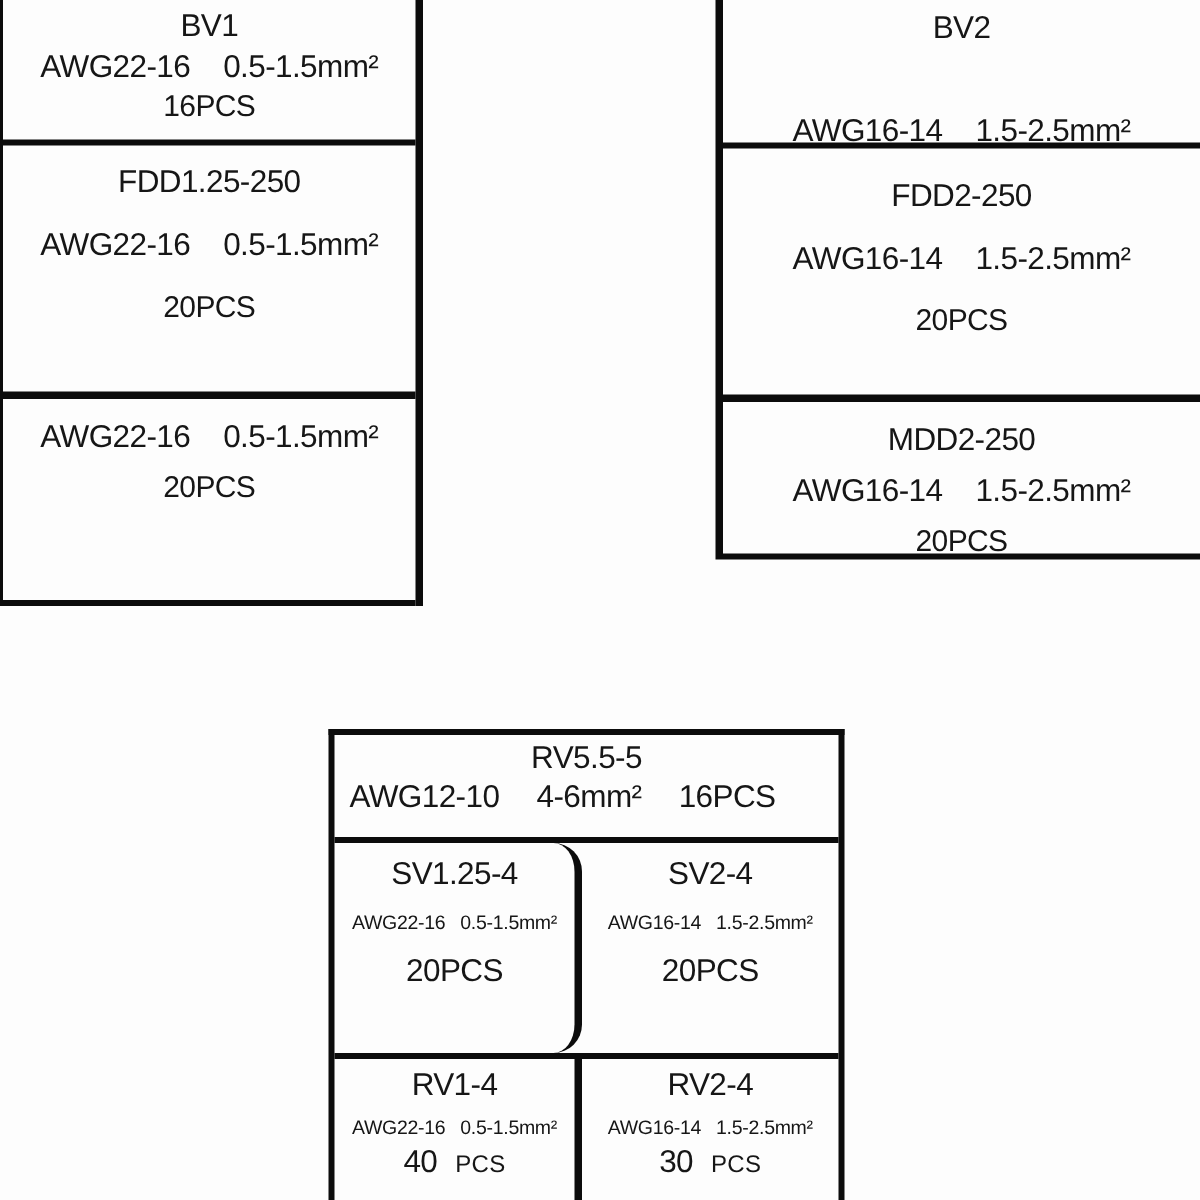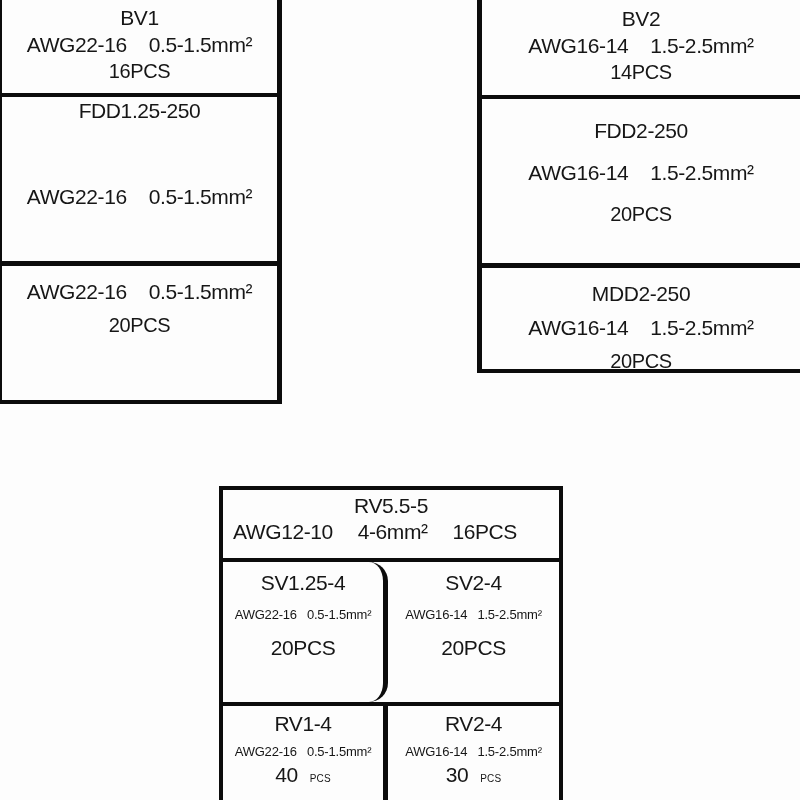--- a/index.html
+++ b/index.html
@@ -48,23 +48,23 @@
   
   .cell {
     display: flex;
     flex-direction: column;
     align-items: center;
     text-align: center;
     box-sizing: border-box;
     overflow: hidden;
   }
   .lc1 { height: 97px;  border-bottom: 4px solid #0c0c0c; padding-top: 4px; }
-  .lc2 { height: 169px; border-bottom: 5px solid #0c0c0c; padding-top: 0; gap: 44px; }
+  .lc2 { height: 169px; border-bottom: 5px solid #0c0c0c; padding-top: 11px; }
   .lc3 { height: 138px; border-bottom: 4px solid #0c0c0c; padding-top: 12px; }
-  .rc1 { height: 99px;  border-bottom: 4px solid #0c0c0c; padding-top: 5px; }
+  .rc1 { height: 99px;  border-bottom: 4px solid #0c0c0c; padding-top: 5px; gap: 42px; }
   .rc2 { height: 169px; border-bottom: 5px solid #0c0c0c; padding-top: 18px; }
   .rc3 { height: 105px; border-bottom: 4px solid #0c0c0c; padding-top: 12px; }
 
   .lc2 .title, .lc2 .spec, .rc2 .title, .rc2 .spec { margin-bottom: 15px; }
   .lc3 .title, .lc3 .spec, .rc3 .title, .rc3 .spec { margin-bottom: 7px; }
 
   
   .title, .spec, .qty {
     font-size: 21px;
     line-height: 27px;
@@ -104,21 +104,21 @@
     display: flex;
     justify-content: center;
     gap: 10px;
     white-space: nowrap;
   }
   .bt-mid .spec-sm { margin-bottom: 11px; }
   .bt-bot .spec-sm { margin-bottom: 2px; }
   .qty-big { font-size: 21px; line-height: 28px; letter-spacing: -0.4px; }
   .qty-mixed { display: flex; align-items: baseline; gap: 12px; line-height: 26px; }
   .qty-num  { font-size: 21px; letter-spacing: -0.4px; }
-  .qty-unit { font-size: 10px; letter-spacing: 0.2px; }
+  .qty-unit { font-size: 16px; letter-spacing: 0.2px; }
 </style>
 </head>
 <body>
 
 <div class="canvas">
 
   <div class="left-col">
 
     <div class="cell lc1">
       <div class="title">BV1</div>

